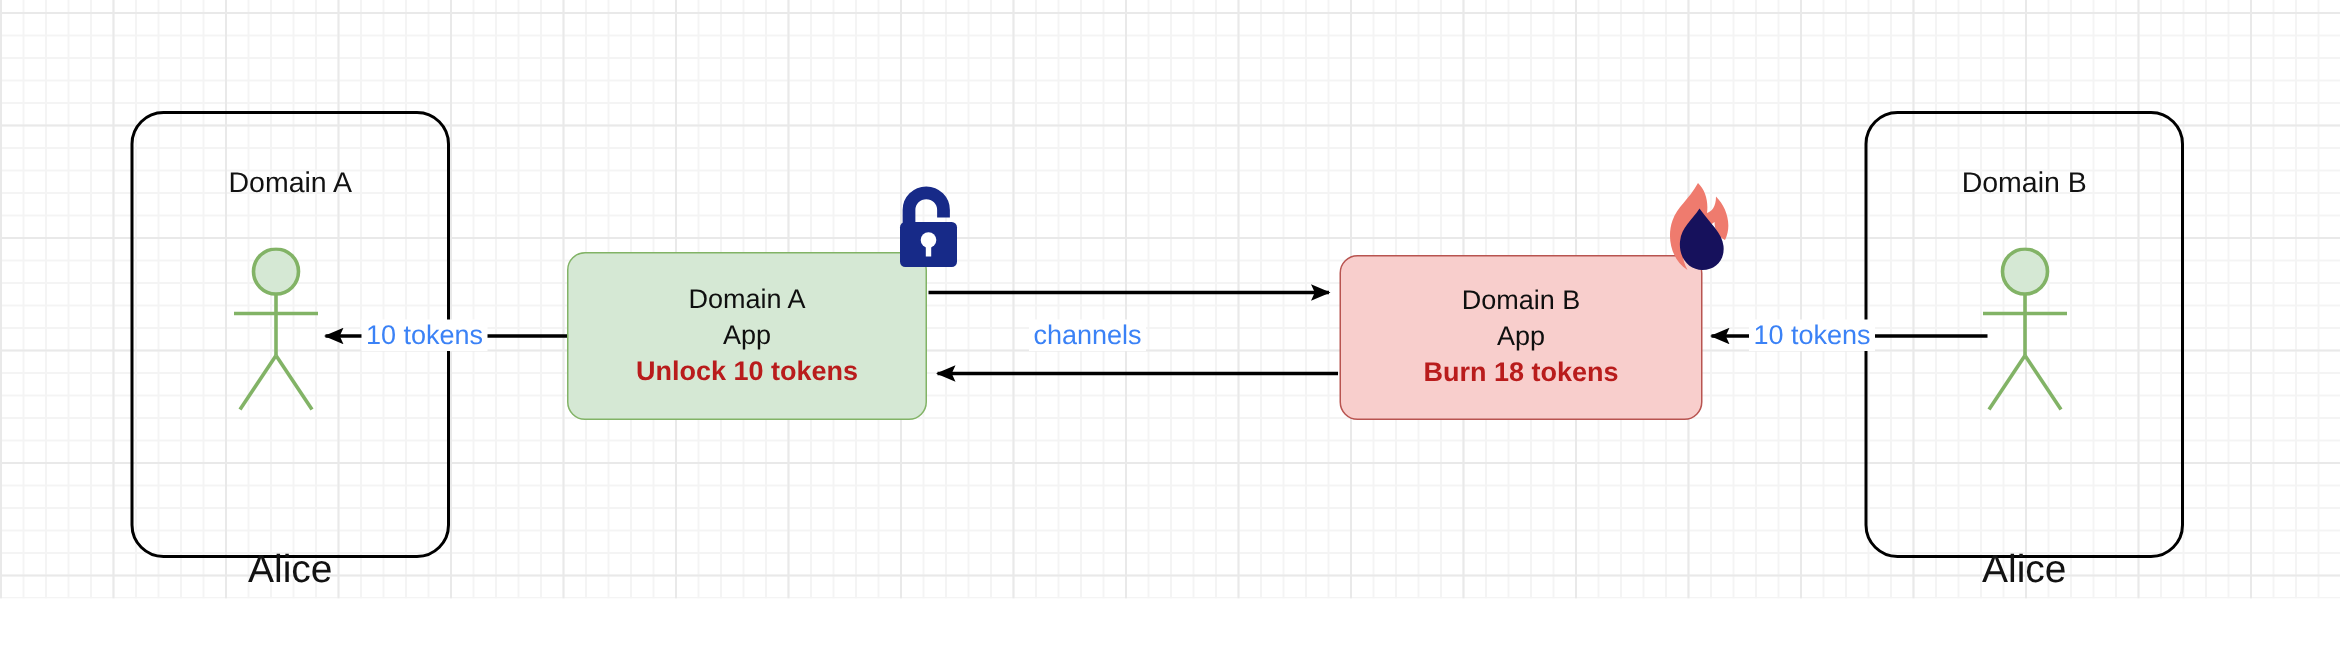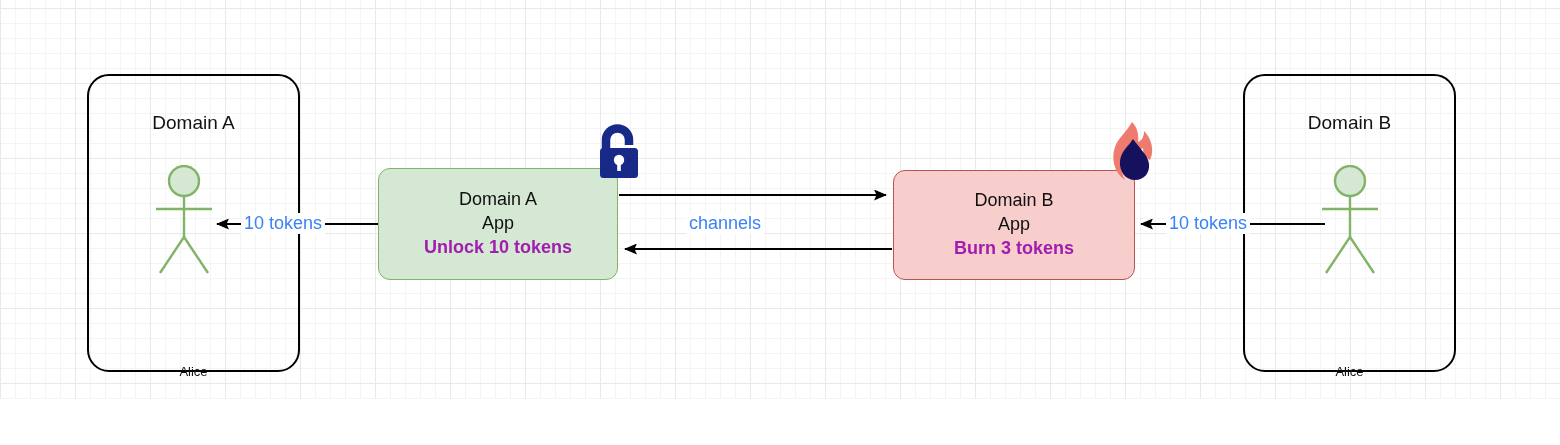--- a/index.html
+++ b/index.html
@@ -40,41 +40,41 @@
     width: 100%;
     text-align: center;
     font-size: 19px;
     color: #121212;
     font-family: "Liberation Sans", sans-serif;
   }
   .actor-label {
     position: absolute;
     width: 100%;
     text-align: center;
-    font-size: 13px;
+    font-size: 26px;
     color: #121212;
   }
   .app-box {
     position: absolute;
     border-radius: 12px;
     box-sizing: border-box;
     display: flex;
     flex-direction: column;
     align-items: center;
     justify-content: center;
     line-height: 1.33;
   }
   .app-box .l1, .app-box .l2 {
     font-size: 18px;
     color: #0f0f0f;
   }
   .app-box .l3 {
     font-size: 18px;
     font-weight: bold;
-    color: #a21caf;
+    color: #b91c1c;
   }
   .app-green {
     background: #d5e8d4;
     border: 1.5px solid #82b366;
   }
   .app-red {
     background: #f8cecc;
     border: 1.5px solid #b85450;
   }
   .edge-label {
@@ -162,21 +162,21 @@
       <path d="M 10 30 L 10 20 A 11.5 11.5 0 0 1 33 20 L 33 25" fill="none" stroke="#172a88" stroke-width="8.5" stroke-linecap="butt"></path>
       <rect x="4" y="28" width="38" height="30" rx="3.5" fill="#172a88"></rect>
       <circle cx="23" cy="40" r="5.2" fill="#ffffff"></circle>
       <rect x="21.2" y="41" width="3.6" height="10" fill="#ffffff"></rect>
     </svg>
   </div>
 
   <div class="app-box app-red" style="left:893px; top:170px; width:242px; height:110px;">
     <div class="l1">Domain B</div>
     <div class="l2">App</div>
-    <div class="l3">Burn 3 tokens</div>
+    <div class="l3">Burn 18 tokens</div>
   </div>
 
   <div class="icon-wrap" style="left:1106px; top:120px; width:54px; height:66px;">
     <svg width="54" height="66" viewBox="0 0 54 66">
       <path d="M26 2 C 20 13 12 18 9 27 C 5 38 8 53 19 60
                C 13 49 16 40 22 35 C 22 42 26 45 31 44
                C 29 38 32 31 37 28 C 37 34 40 38 44 40
                C 49 30 45 18 38 11 C 38 18 35 21 32 22
                C 33 14 31 7 26 2 Z" fill="#ef7b6e"></path>
       <path d="M27 19 C 22 27 15 31 14 41 C 13 52 20 60 29 60

